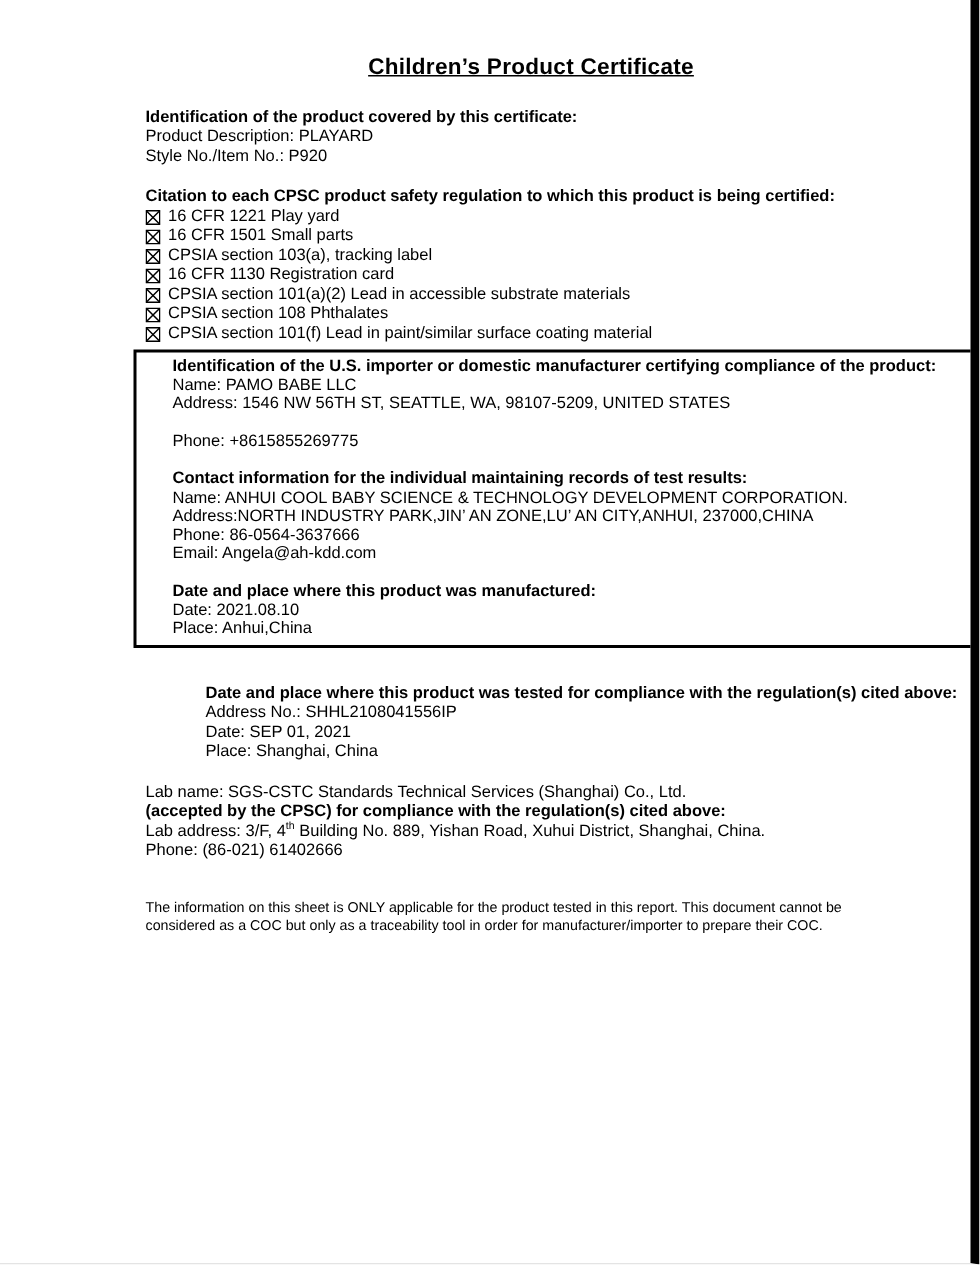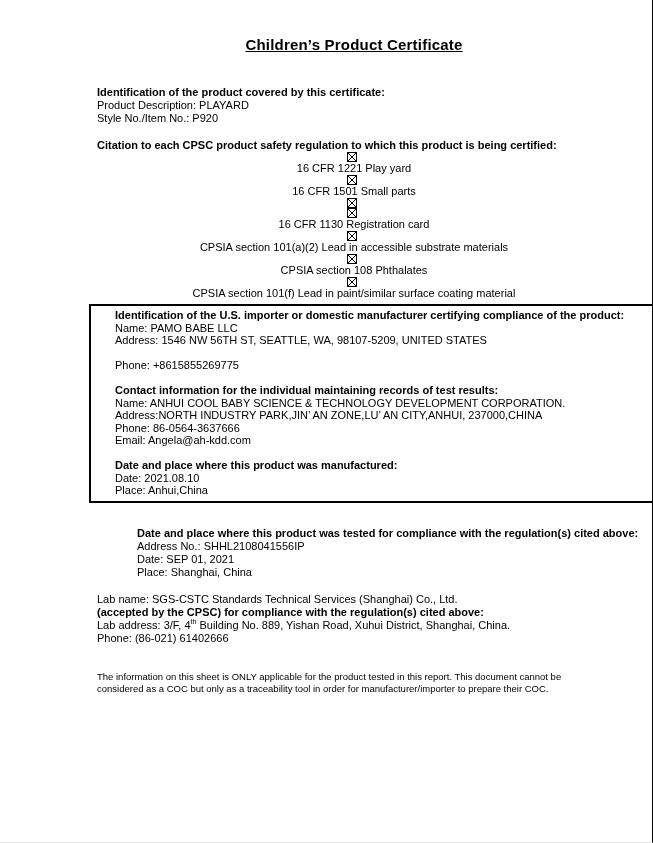--- a/index.html
+++ b/index.html
@@ -6,21 +6,21 @@
   html, body { background: #ffffff; }
   body {
     font-family: "Liberation Sans", "DejaVu Sans", sans-serif;
     color: #000000;
   }
   .page {
     position: relative;
     width: 653px;
     height: 843px;
     background: #ffffff;
-    border-right: 1px solid #000000;
+    border-right: 6px solid #000000;
     border-bottom: 1px solid #e4e4e4;
     overflow: hidden;
   }
   .content {
     position: absolute;
     left: 97px;
     top: 0;
     width: 514px;
   }
   .doc-title {
@@ -30,29 +30,28 @@
     font-weight: bold;
     text-decoration: underline;
     letter-spacing: 0.2px;
   }
   .line {
     font-size: 11px;
     line-height: 13px;
     white-space: nowrap;
   }
   .bold { font-weight: bold; }
-  .sec-product { margin-top: 33px; }
+  .sec-product { margin-top: 19px; }
   .sec-citation { margin-top: 14px; }
   .cite-row {
     display: flex;
     align-items: center;
     font-size: 11px;
     line-height: 13px;
     white-space: nowrap;
-    flex-direction: column;
   }
   .cb {
     display: inline-block;
     width: 10px;
     height: 10px;
     margin-right: 5px;
     flex: 0 0 auto;
   }
   .box {
     margin-top: 4px;
@@ -101,20 +100,21 @@
               <rect x="0.5" y="0.5" width="9" height="9" fill="none" stroke="#000"></rect>
               <path d="M0.5 0.5 L9.5 9.5 M9.5 0.5 L0.5 9.5" stroke="#000" stroke-width="1" fill="none"></path>
             </svg></span>
         <span>16 CFR 1501 Small parts</span>
       </div>
       <div class="cite-row">
         <span class="cb"><svg width="10" height="10" viewBox="0 0 10 10">
               <rect x="0.5" y="0.5" width="9" height="9" fill="none" stroke="#000"></rect>
               <path d="M0.5 0.5 L9.5 9.5 M9.5 0.5 L0.5 9.5" stroke="#000" stroke-width="1" fill="none"></path>
             </svg></span>
+        <span>CPSIA section 103(a), tracking label</span>
       </div>
       <div class="cite-row">
         <span class="cb"><svg width="10" height="10" viewBox="0 0 10 10">
               <rect x="0.5" y="0.5" width="9" height="9" fill="none" stroke="#000"></rect>
               <path d="M0.5 0.5 L9.5 9.5 M9.5 0.5 L0.5 9.5" stroke="#000" stroke-width="1" fill="none"></path>
             </svg></span>
         <span>16 CFR 1130 Registration card</span>
       </div>
       <div class="cite-row">
         <span class="cb"><svg width="10" height="10" viewBox="0 0 10 10">

